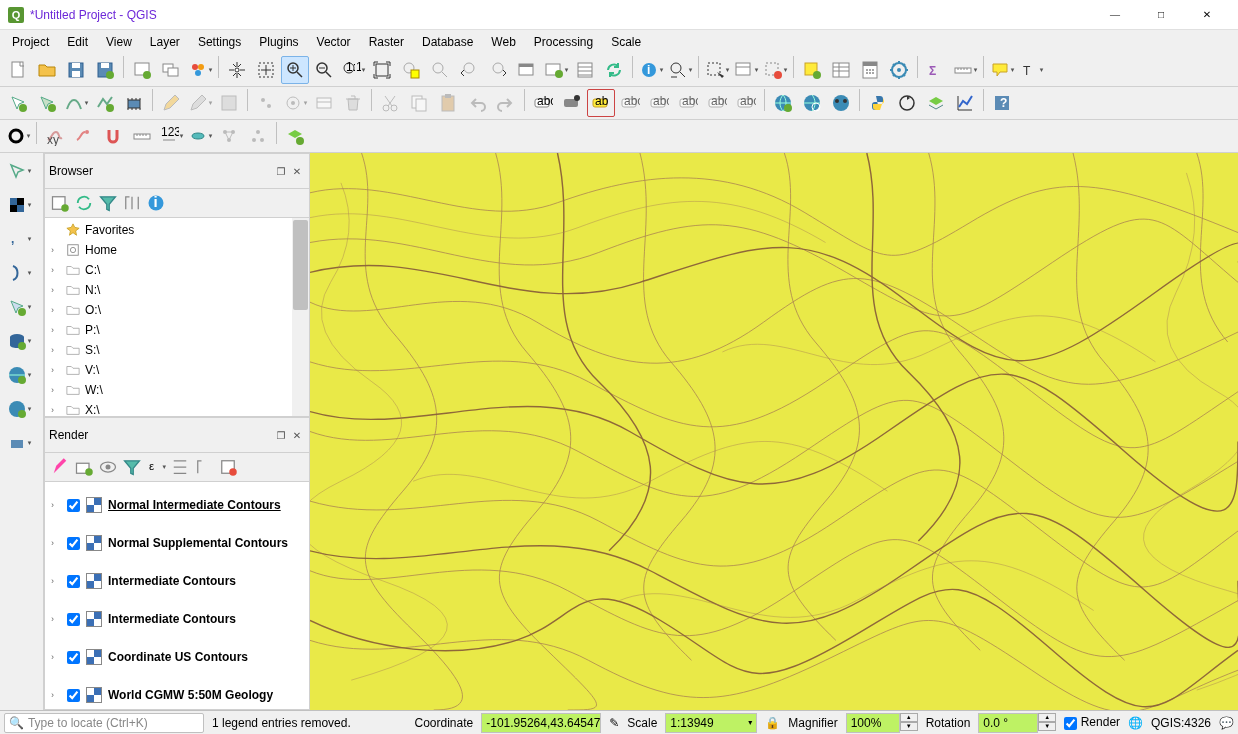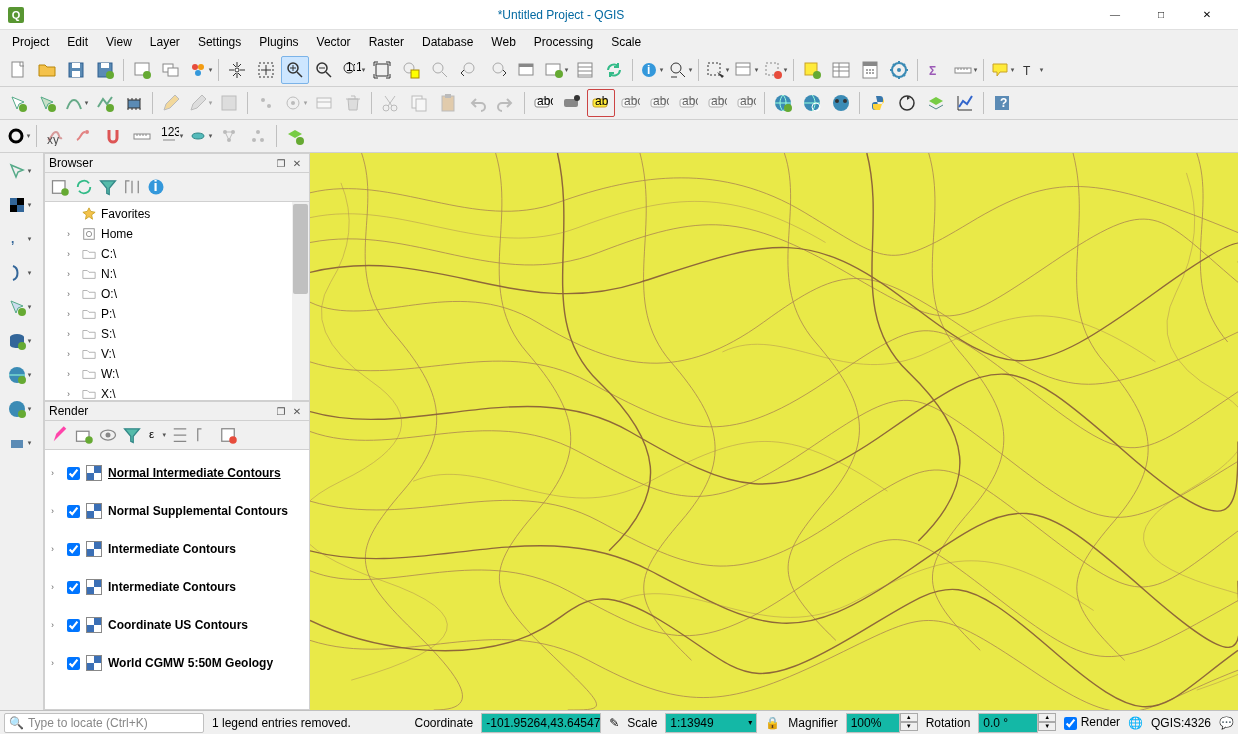--- a/index.html
+++ b/index.html
@@ -1,52 +1,52 @@
 <!DOCTYPE html>
 <html><head>
 <meta charset="utf-8">
 <style>
 * { box-sizing: border-box; margin: 0; padding: 0; font-family: "Segoe UI", Tahoma, sans-serif; font-size: 12px; }
 body { background: #f0f0f0; width: 1238px; height: 734px; overflow: hidden; display: flex; flex-direction: column; }
 .titlebar { height: 30px; background: #fff; display: flex; align-items: center; padding: 0 8px; border-bottom: 1px solid #e0e0e0; }
 .ticon { width: 16px; height: 16px; background: #589632; border-radius: 2px; margin-right: 6px; display:flex;align-items:center;justify-content:center;color:#fff;font-weight:bold;font-size:11px;}
-.title { flex: 1; color: #0369a1; text-align: center; }
+.title { flex: 1; color: #6d28d9; }
 .winbtn { width: 46px; height: 30px; display:flex; align-items:center; justify-content:center; color:#000; font-family: "Segoe UI Symbol"; font-size: 10px;}
 .menubar { height: 24px; background: #f0f0f0; display:flex; align-items:center; padding: 0 4px; gap: 2px;}
 .menubar span { padding: 3px 8px; color:#000;}
-.toolbar { background: #f0f0f0; padding: 2px 4px; display:flex; flex-wrap:wrap; align-items:center; gap:1px; border-bottom:1px solid #d0d0d0;}
+.toolbar { background: #f0f0f0; padding: 2px 4px; display:flex; flex-wrap:wrap; gap:1px; border-bottom:1px solid #d0d0d0;}
 .tbtn { width: 28px; height: 28px; display:flex; align-items:center; justify-content:center; border:1px solid transparent; border-radius:2px; position:relative;}
 .tbtn svg{width:20px;height:20px;}
 .sep { width:1px; height:22px; background:#c0c0c0; margin:0 3px;}
 .drop::after{content:"▾"; font-size:7px; margin-left:1px; color:#555;}
 .main { flex:1; display:flex; overflow:hidden; }
 .leftcol { width: 44px; background:#f0f0f0; display:flex; flex-direction:column; gap:6px; padding:4px 2px; border-right:1px solid #d0d0d0;}
 .leftcol .tbtn{width:34px;height:28px;}
 .panels { width: 266px; display:flex; flex-direction:column; background:#fff; }
-.panel-hdr { background:#f0f0f0; height:20px; display:flex; align-items:center; padding:0 4px; border:1px solid #d0d0d0; font-size:11px;}
+.panel-hdr { background:#f0f0f0; height:36px; display:flex; align-items:center; padding:0 4px; border:1px solid #d0d0d0; font-size:11px;}
 .panel-hdr span{flex:1;}
 .panel-hdr .pb{width:16px;height:16px;display:flex;align-items:center;justify-content:center;font-size:10px;color:#555;}
 .panel-tb { height:28px; background:#f0f0f0; display:flex; align-items:center; gap:2px; padding:0 4px; border-left:1px solid #d0d0d0;border-right:1px solid #d0d0d0;}
 .panel-tb .tbtn{width:22px;height:22px;}
-.tree { flex:1; background:#fff; overflow-y:auto; border:1px solid #d0d0d0; padding:2px 16px;}
+.tree { flex:1; background:#fff; overflow-y:auto; border:1px solid #d0d0d0; padding:2px 0;}
 .tree-row { height:20px; display:flex; align-items:center; padding-left:6px; gap:4px;}
 .tree-row .ar{width:10px;font-size:9px;color:#666;}
 .tree-row .ficon{width:16px;height:14px;display:inline-flex;align-items:center;justify-content:center;}
 .layers-tree{flex:1;background:#fff;border:1px solid #d0d0d0;overflow:auto;padding:4px 0;}
 .layer-row{height:38px;display:flex;align-items:center;padding-left:6px;gap:6px;}
 .layer-row .ar{width:10px;font-size:9px;color:#666;}
 .layer-row input{margin:0;}
 .layer-row .lname{font-weight:bold;}
 .layer-row.sel .lname{text-decoration:underline;}
 .licon{width:16px;height:16px;background:conic-gradient(#3b6fb5 25%,#fff 25% 50%,#3b6fb5 50% 75%,#fff 75%);border:1px solid #888;}
 .canvas { flex:1; position:relative; background:#e9e948; overflow:hidden;}
 .canvas svg{position:absolute;inset:0;width:100%;height:100%;}
 .statusbar{height:24px;background:#f0f0f0;border-top:1px solid #c0c0c0;display:flex;align-items:center;padding:0 4px;gap:8px;font-size:11px;}
 .statusbar .locate{width:200px;height:20px;border:1px solid #c0c0c0;background:#fff;display:flex;align-items:center;padding:0 4px;color:#888;border-radius:2px;}
-.statusbar .fld{height:20px;border:1px solid #c0c0c0;background:#14b8a6;padding:0 4px;display:flex;align-items:center;}
+.statusbar .fld{height:20px;border:1px solid #c0c0c0;background:#bef264;padding:0 4px;display:flex;align-items:center;}
 .statusbar label{color:#000;}
 .spinner{width:18px;display:flex;flex-direction:column;}
 .spinner div{height:9px;border:1px solid #aaa;font-size:6px;text-align:center;line-height:7px;background:#f0f0f0;}
 .scrollbar-track{position:absolute;right:0;top:0;width:17px;height:100%;background:#f0f0f0;}
 .scrollbar-thumb{position:absolute;right:1px;top:2px;width:15px;height:90px;background:#c0c0c0;border-radius:2px;}
 .folder-svg{width:16px;height:14px;}
 </style>
 </head>
 <body>
 

